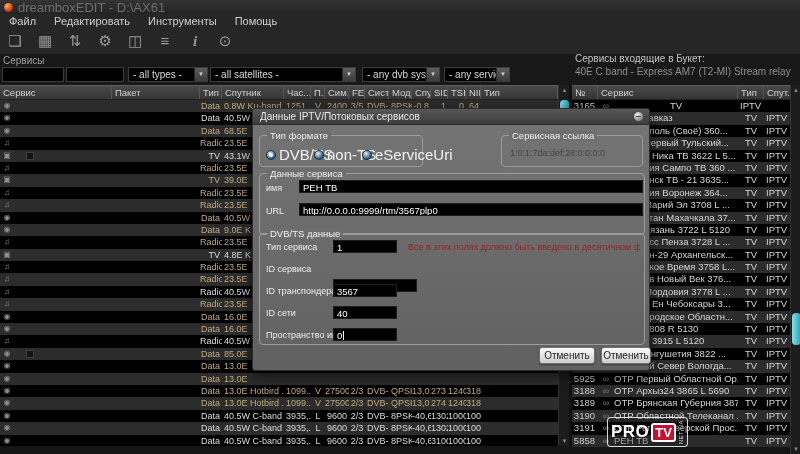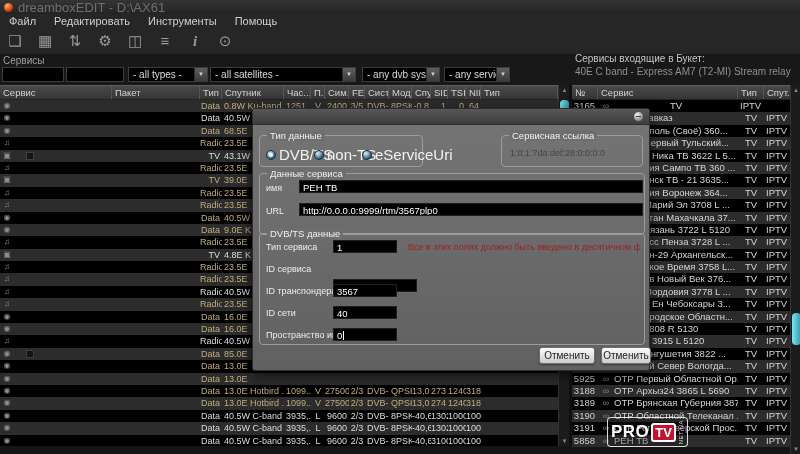--- a/index.html
+++ b/index.html
@@ -903,25 +903,26 @@
 </div>
 
 <div class="vscroll" style="left:790px;top:85px;width:10px;height:369px;">
   <div class="sarr" style="left:0;top:1px;width:10px;">▲</div>
   <div class="vthumb" style="top:228px;height:32px;"></div>
   <div class="sarr" style="left:0;top:360px;width:10px;">▼</div>
 </div>
 
 <div class="dialog">
   <div class="dtitle">
+    <span>Данные IPTV/Потоковых сервисов</span>
     <span class="dcollapse"></span>
   </div>
 
   <div class="groupbox" style="left:6px;top:26px;width:164px;height:32px;">
-    <span class="gb-label">Тип данные</span>
+    <span class="gb-label">Тип формате</span>
     <div id="radio-row">
         <div class="radio-item" style="left: 6px;">
           <span class="radio-dot sel"></span>
           <span class="rlbl">DVB/TS</span>
         </div>
         <div class="radio-item" style="left: 54px;">
           <span class="radio-dot"></span>
           <span class="rlbl">non-TS</span>
         </div>
         <div class="radio-item" style="left: 102px;">

